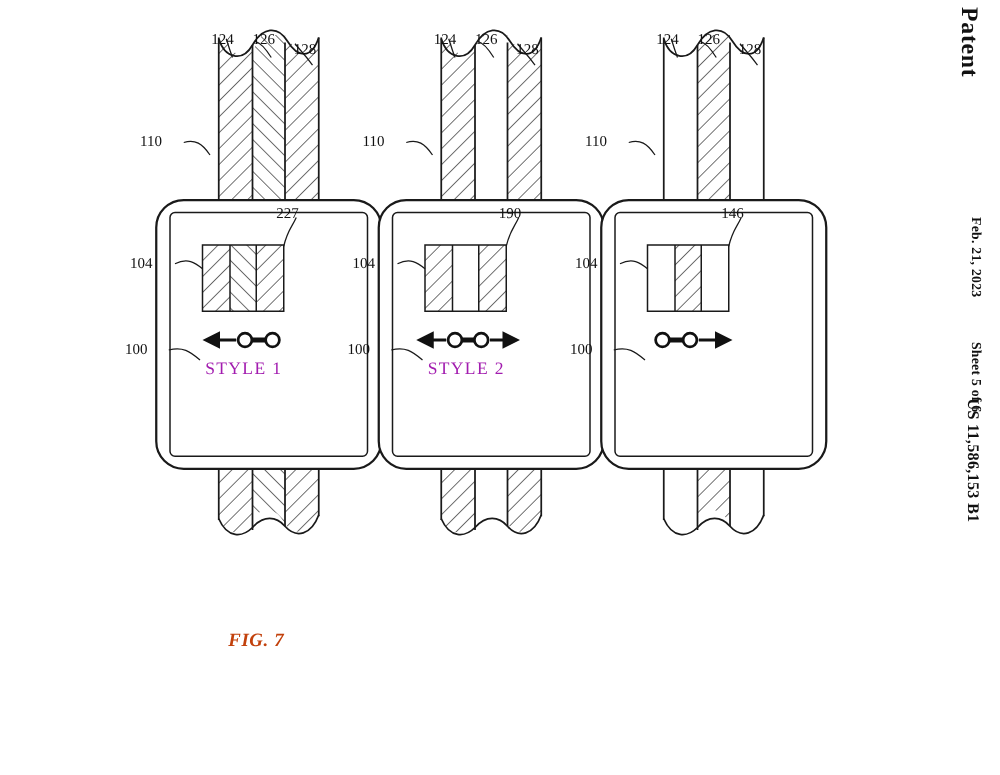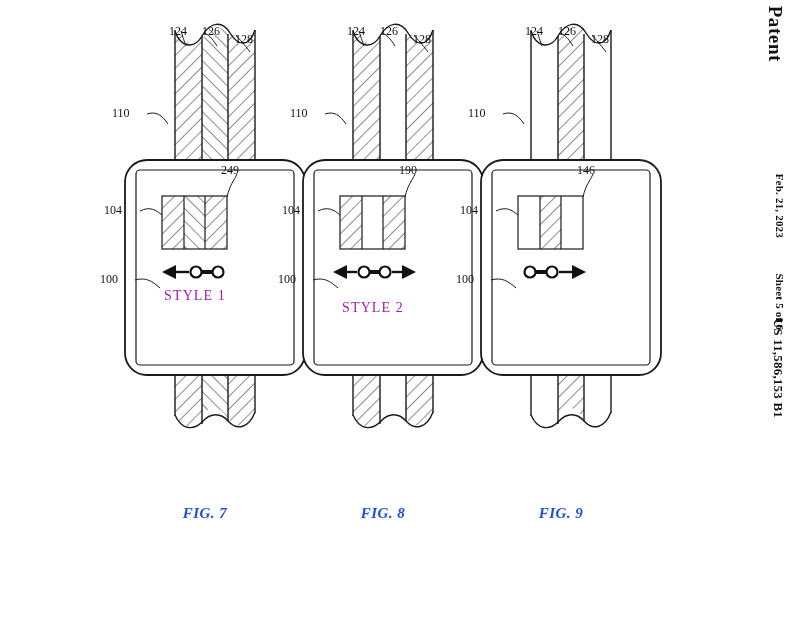--- a/index.html
+++ b/index.html
@@ -65,21 +65,21 @@
     position: absolute;
     top: 505px;
     left: 0;
     width: 230px;
     text-align: center;
     font-family: "Liberation Serif", serif;
     font-style: italic;
     font-weight: bold;
     font-size: 15px;
     letter-spacing: .5px;
-    color: #1d4ed8;
+    color: #c2410c;
   }
 
   
   .ref {
     position: absolute;
     font-family: "Liberation Serif", serif;
     font-size: 12px;
     color: #111;
     white-space: nowrap;
   }
@@ -182,21 +182,21 @@
         <path d="M 147 174 C 144 181 140 184 137 197"></path>
       </g>
     </svg>
 
     <div class="ref" style="left:22px; top:106px;">110</div>
     <div class="ref" style="left:14px; top:203px;">104</div>
     <div class="ref" style="left:10px; top:272px;">100</div>
     <div class="ref" style="left:79px; top:24px;">124</div>
     <div class="ref" style="left:112px; top:24px;">126</div>
     <div class="ref" style="left:145px; top:32px;">128</div>
-    <div class="ref" style="left:131px; top:163px;">249</div>
+    <div class="ref" style="left:131px; top:163px;">227</div>
 
     <div class="style-label" style="left:40px; top:288px;">STYLE 1</div>
     <div class="fig-caption">FIG. 7</div>
   </div>
 
   <div class="figure" id="fig-8">
     <svg class="fig-svg" width="230" height="500" viewBox="0 0 230 500">
       <defs>
         <pattern id="h8back" width="9" height="9" patternUnits="userSpaceOnUse" patternTransform="rotate(45)">
           <line x1="0" y1="0" x2="0" y2="9" stroke="#1a1a1a" stroke-width="1"></line>
@@ -269,22 +269,21 @@
     </svg>
 
     <div class="ref" style="left:22px; top:106px;">110</div>
     <div class="ref" style="left:14px; top:203px;">104</div>
     <div class="ref" style="left:10px; top:272px;">100</div>
     <div class="ref" style="left:79px; top:24px;">124</div>
     <div class="ref" style="left:112px; top:24px;">126</div>
     <div class="ref" style="left:145px; top:32px;">128</div>
     <div class="ref" style="left:131px; top:163px;">190</div>
 
-    <div class="style-label" style="left:40px; top:288px;margin-top:12px;">STYLE 2</div>
-    <div class="fig-caption">FIG. 8</div>
+    <div class="style-label" style="left:40px; top:288px;">STYLE 2</div>
   </div>
 
   <div class="figure" id="fig-9">
     <svg class="fig-svg" width="230" height="500" viewBox="0 0 230 500">
       <defs>
         <pattern id="h9back" width="9" height="9" patternUnits="userSpaceOnUse" patternTransform="rotate(45)">
           <line x1="0" y1="0" x2="0" y2="9" stroke="#1a1a1a" stroke-width="1"></line>
         </pattern>
         <clipPath id="clipBandTop9">
           <path d="M 85 30 L 85 165 L 165 165 L 165 30
@@ -349,16 +348,15 @@
     </svg>
 
     <div class="ref" style="left:22px; top:106px;">110</div>
     <div class="ref" style="left:14px; top:203px;">104</div>
     <div class="ref" style="left:10px; top:272px;">100</div>
     <div class="ref" style="left:79px; top:24px;">124</div>
     <div class="ref" style="left:112px; top:24px;">126</div>
     <div class="ref" style="left:145px; top:32px;">128</div>
     <div class="ref" style="left:131px; top:163px;text-align:center;">146</div>
 
-    <div class="fig-caption">FIG. 9</div>
   </div>
 
 </div>
 
 </body></html>

